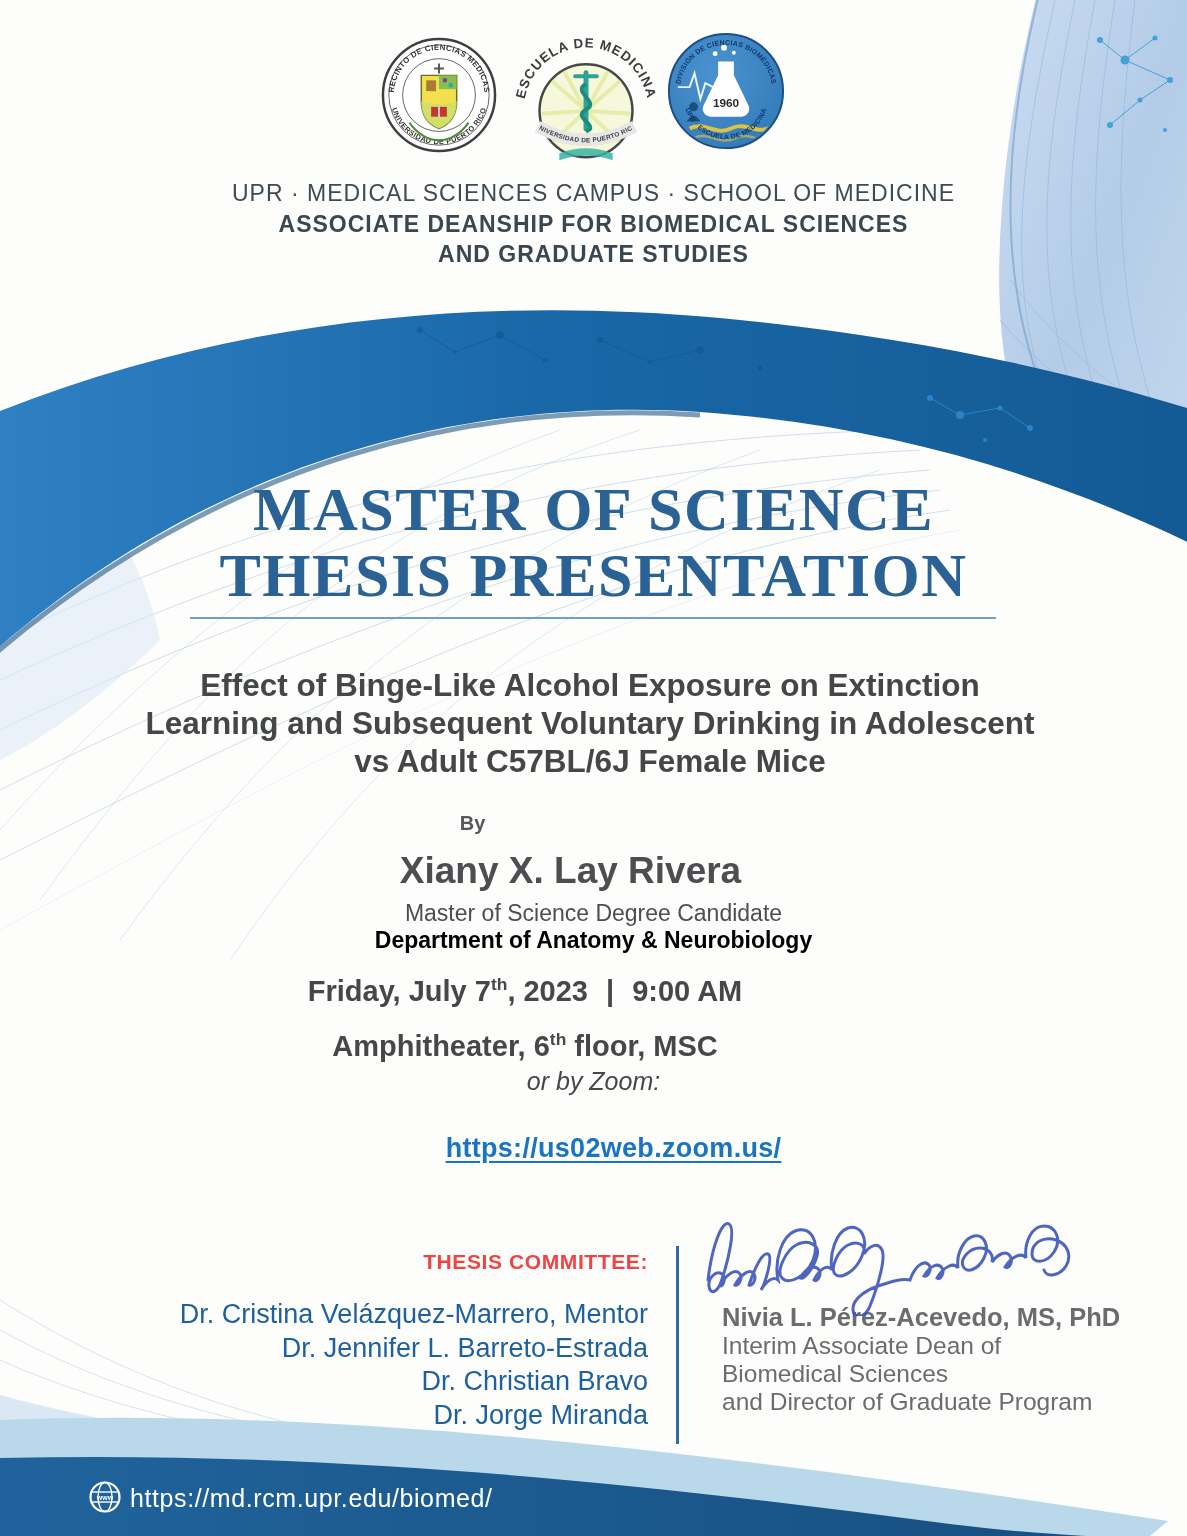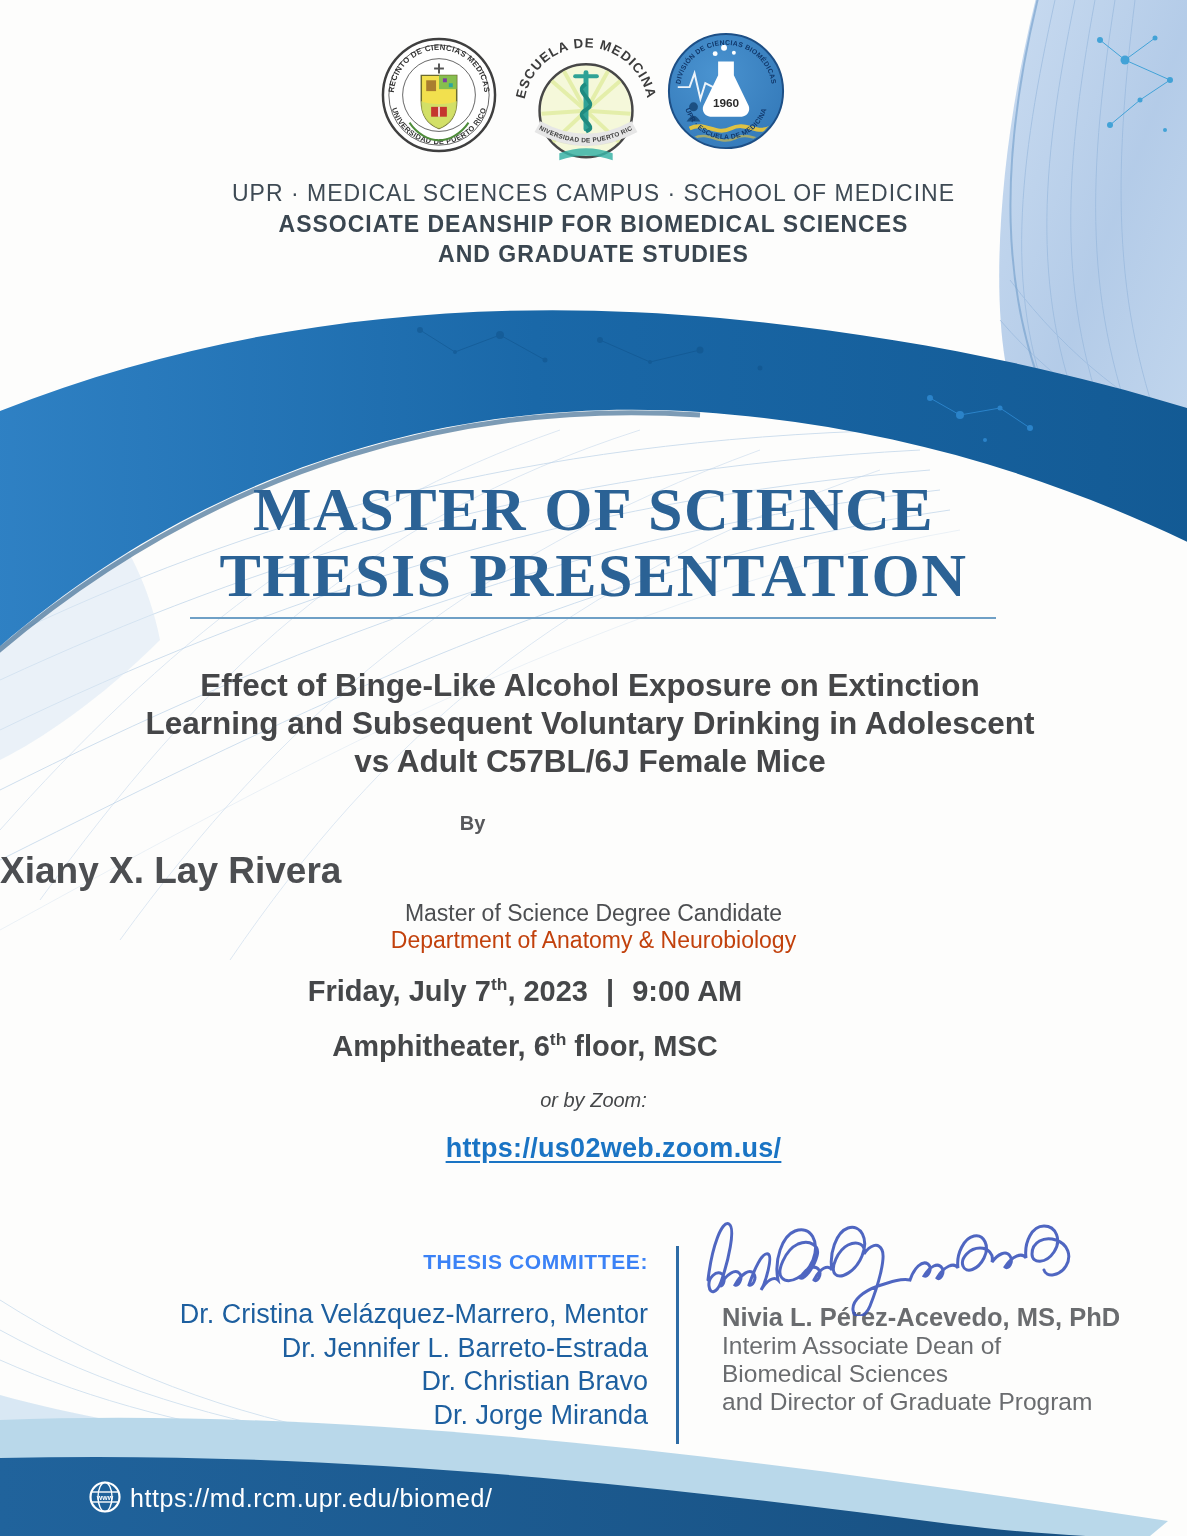--- a/index.html
+++ b/index.html
@@ -23,40 +23,40 @@
     font-family:"Liberation Serif", serif; font-weight:700;
     font-size:62px; line-height:66px; letter-spacing:1.5px; color:#2b6295;
   }
   .title-rule{top:617px; left:190px; width:806px; height:2px; background:#6fa0c6;}
 
   .thesis-title{
     top:666px; width:1180px; text-align:center;
     font-size:31.5px; line-height:38px; font-weight:700; color:#454648; letter-spacing:0px;
   }
   .by{top:812px; width:945px; text-align:center; font-size:20px; font-weight:700; color:#57585b;}
-  .cand-name{top:850px; width:1141px; font-size:37px; font-weight:700; color:#4c4e51;}
+  .cand-name{top:850px; width:1141px; text-align:center; font-size:37px; font-weight:700; color:#4c4e51;}
   .cand-role{top:900px; width:1187px; text-align:center; font-size:23px; color:#4c4e51;}
-  .cand-dept{top:927px; width:1187px; text-align:center; font-size:23px; color:#c2410c;}
+  .cand-dept{top:927px; width:1187px; text-align:center; font-size:23px; color:#000000;font-weight:bold;}
 
   .ev-line{width:1050px; text-align:center; font-size:29px; font-weight:700; color:#454749;}
   .ev-date{top:975px;}
   .ev-venue{top:1030px;}
   .pipe{margin:0 18px; font-weight:700;}
   sup{font-size:60%; vertical-align:super; line-height:0;}
-  .orzoom{top:1089px; width:1187px; text-align:center; font-size:20px; font-style:italic; color:#454749;}
+  .orzoom{top:1067px; width:1187px; text-align:center; font-size:25px; font-style:italic; color:#454749;}
   .zoomlink{
     top:1133px; width:1187px; text-align:center;padding-left:20px;
   }
   .zoomlink a{
     font-size:27px; font-weight:700; color:#1a74c4; text-decoration:underline;
     text-underline-offset:4px; letter-spacing:.3px;
   }
 
   .committee{top:1250px; left:148px; width:500px; text-align:right;}
-  .committee-heading{font-size:21px; font-weight:700; color:#3b82f6; letter-spacing:.6px; margin-bottom:24px;}
+  .committee-heading{font-size:21px; font-weight:700; color:#ef4444; letter-spacing:.6px; margin-bottom:24px;}
   .committee-member{font-size:27px; line-height:33.5px; color:#1d5f9f;}
 
   .vrule{left:676px; top:1246px; width:2.5px; height:198px; background:#2e6ca6;}
 
   .signatory{left:722px; top:1303px; color:#6a6c6f;}
   .signatory-name{font-size:25.5px; font-weight:700; }
   .signatory-line{font-size:24.5px; line-height:28px;}
 
   .sig-svg{left:692px; top:1198px; z-index:3;}
 

